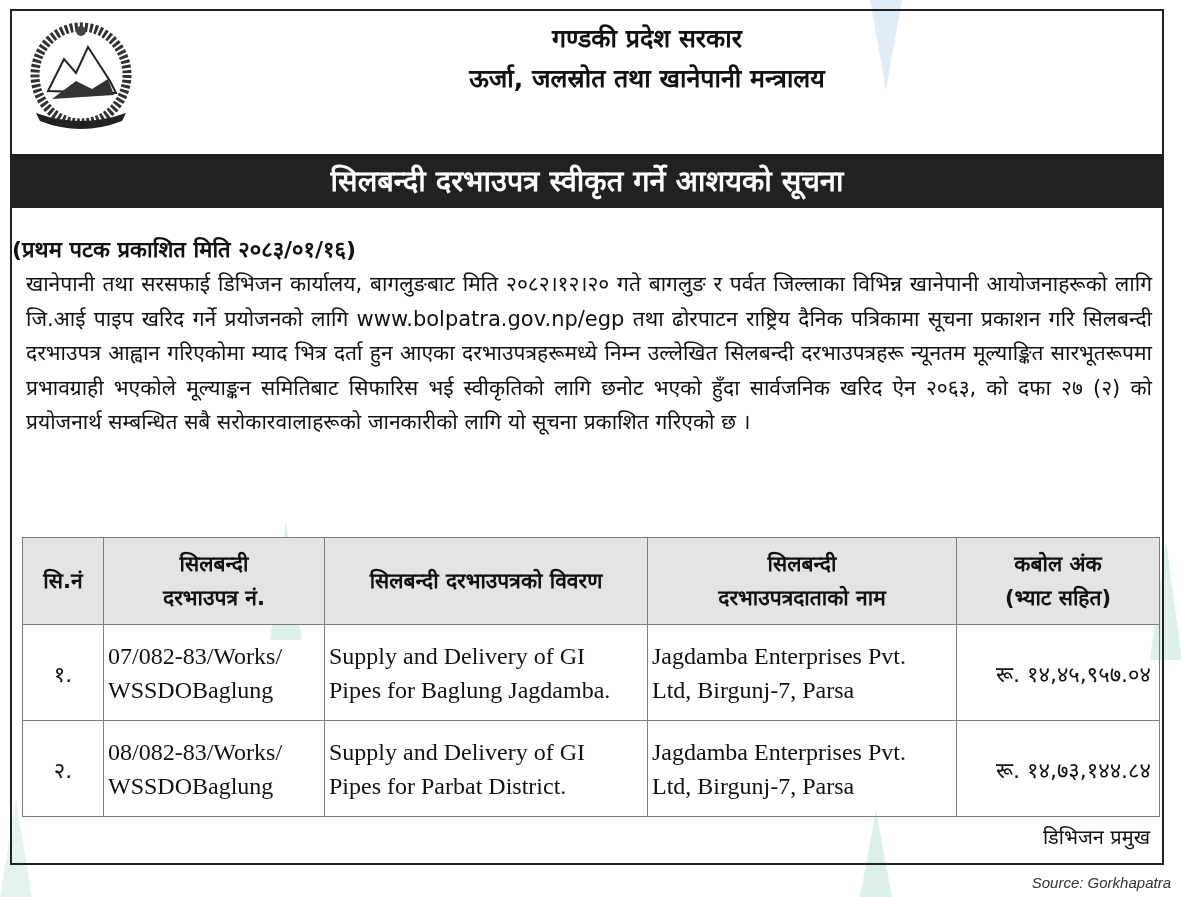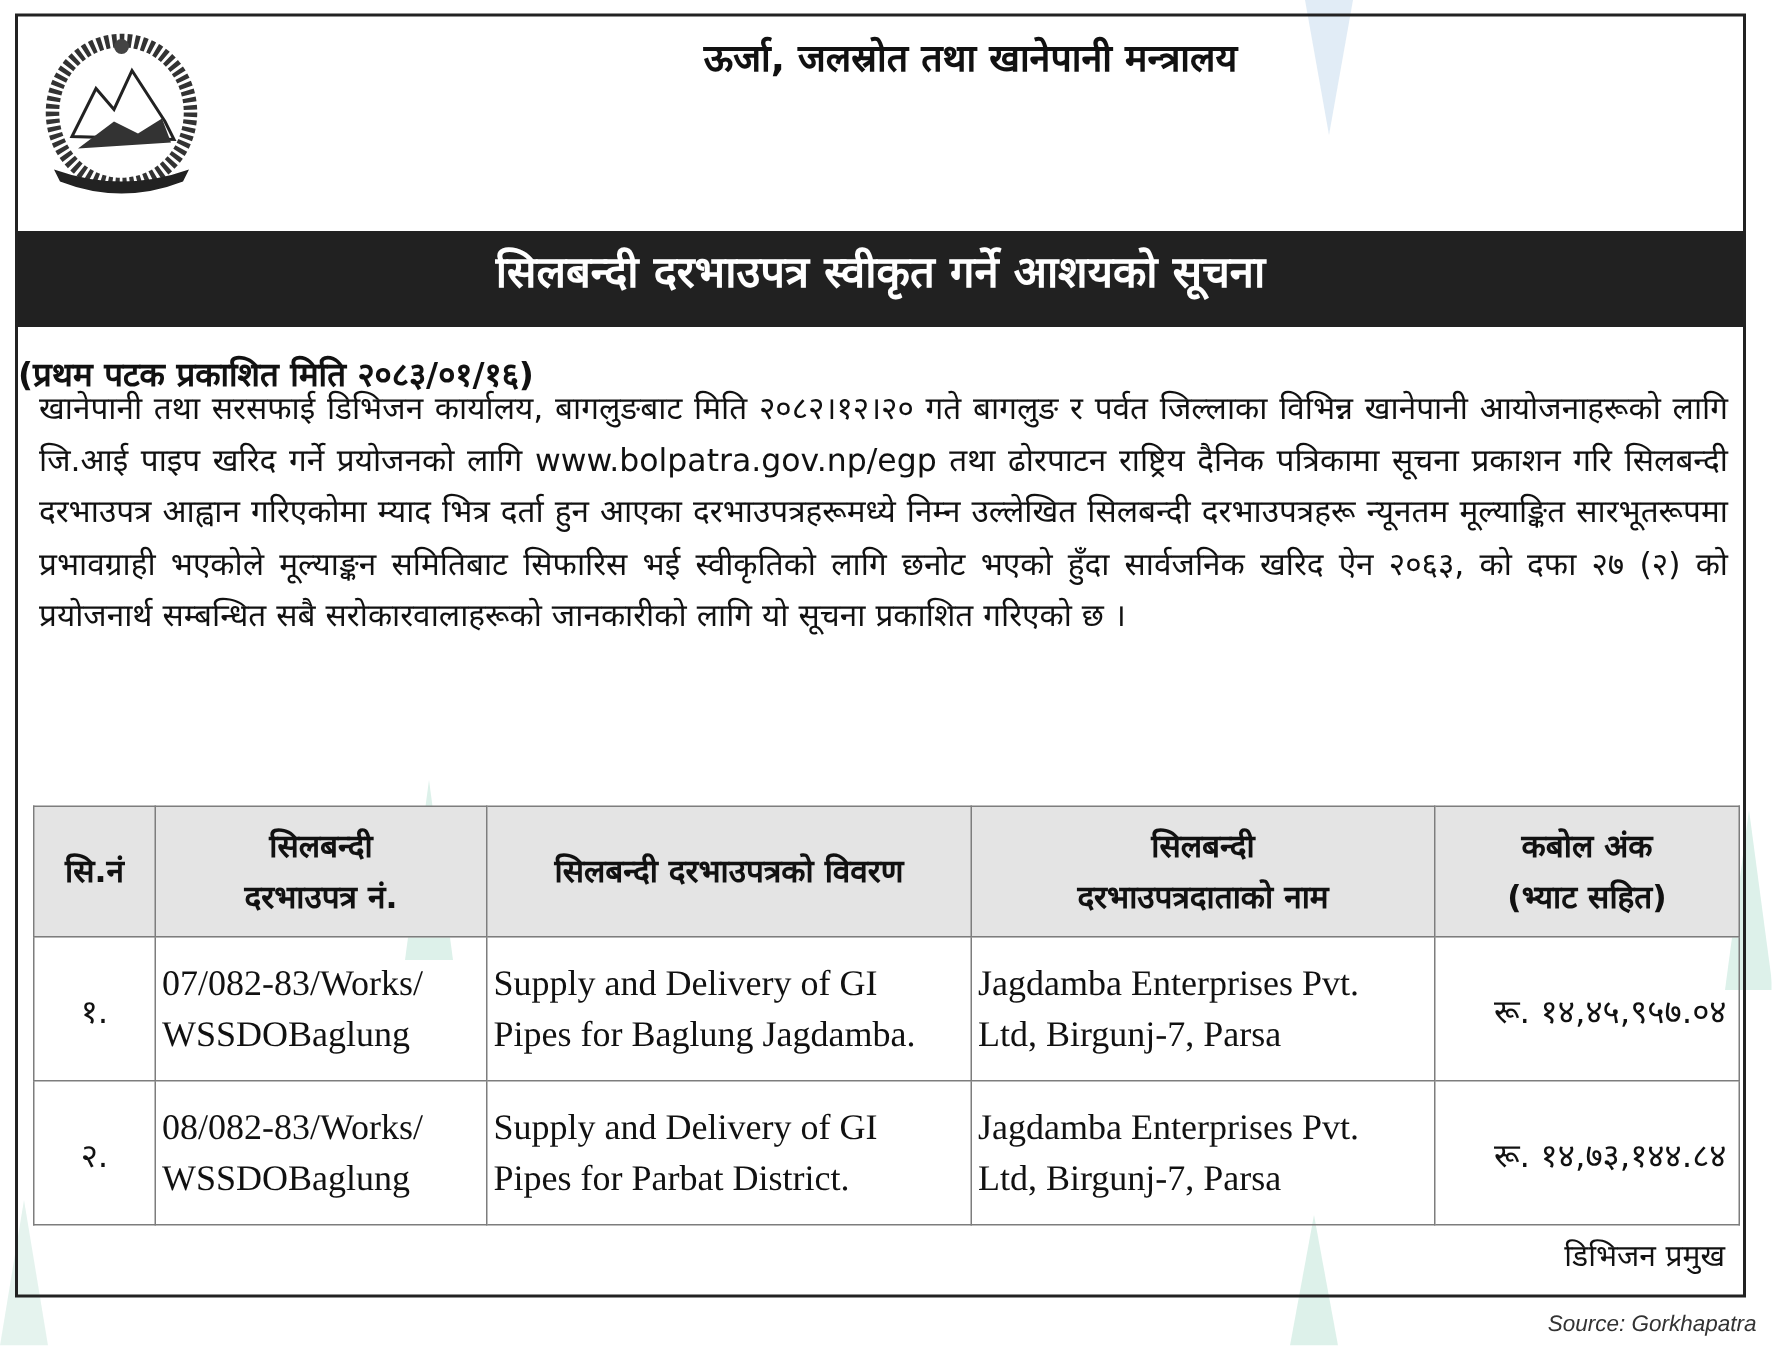--- a/index.html
+++ b/index.html
@@ -13,26 +13,26 @@
     position:absolute; left:10px; top:9px; width:1154px; height:856px;
     border:2px solid #222; box-sizing:border-box; background:transparent; z-index:1;
   }
   .header { position:absolute; left:0; top:0; width:100%; height:142px; }
   .emblem { position:absolute; left:18px; top:10px; width:102px; height:116px; }
   .titles { position:absolute; left:120px; right:0; top:8px; text-align:center; }
   .t1 { font-size:25px; font-weight:bold; line-height:40px; }
   .t2 { font-size:25px; font-weight:bold; line-height:40px; }
   .t3 { font-size:25px; font-weight:bold; line-height:40px; }
   .banner {
-    position:absolute; left:0; right:0; top:143px; height:64px; background:#212121;
+    position:absolute; left:0; right:0; top:143px; height:54px; background:#212121;
     color:#fff; font-size:29px; font-weight:bold; text-align:center; line-height:54px;
   }
   .pubdate { position:absolute; left:0; right:0; top:222px; text-align:left; font-size:22px; font-weight:bold; }
   .body-text {
-    position:absolute; left:14px; right:10px; top:244px;
+    position:absolute; left:14px; right:10px; top:256px;
     font-size:21px; line-height:34.5px; text-align:justify; text-align-last:left;
   }
   table.bids {
     position:absolute; left:10px; top:526px; width:1138px; border-collapse:collapse; z-index:2;
   }
   table.bids th, table.bids td { border:1.5px solid #7d7d7d; }
   table.bids th {
     background:#e4e4e4; font-size:21px; font-weight:bold; height:86px; padding:0 6px; line-height:34px;
   }
   table.bids td { height:93px; vertical-align:middle; }
@@ -57,20 +57,21 @@
     <div class="emblem">
       <svg width="102" height="116" viewBox="0 0 102 116">
         <ellipse cx="51" cy="54" rx="46" ry="48" fill="none" stroke="#333" stroke-width="9" stroke-dasharray="3 2"></ellipse>
         <path d="M18 70 L34 38 L46 52 L58 26 L80 60 L86 72 Z" fill="#fff" stroke="#222" stroke-width="2"></path>
         <path d="M30 72 L46 60 L62 68 L78 58 L84 74 L22 78 Z" fill="#333"></path>
         <path d="M6 92 Q51 108 96 92 L92 100 Q51 116 10 100 Z" fill="#222"></path>
         <circle cx="51" cy="10" r="5" fill="#444"></circle>
       </svg>
     </div>
     <div class="titles">
+      <div class="t1">गण्डकी प्रदेश सरकार</div>
       <div class="t2">ऊर्जा, जलस्रोत तथा खानेपानी मन्त्रालय</div>
     </div>
   </div>
 
   <div class="banner">सिलबन्दी दरभाउपत्र स्वीकृत गर्ने आशयको सूचना</div>
 
   <div class="pubdate">(प्रथम पटक प्रकाशित मिति २०८३/०१/१६)</div>
 
   <div class="body-text">खानेपानी तथा सरसफाई डिभिजन कार्यालय, बागलुङबाट मिति २०८२।१२।२० गते  बागलुङ र पर्वत जिल्लाका विभिन्न खानेपानी आयोजनाहरूको लागि  जि.आई पाइप खरिद गर्ने प्रयोजनको लागि www.bolpatra.gov.np/egp तथा ढोरपाटन राष्ट्रिय दैनिक पत्रिकामा सूचना प्रकाशन गरि सिलबन्दी दरभाउपत्र आह्वान गरिएकोमा म्याद भित्र दर्ता हुन आएका दरभाउपत्रहरूमध्ये निम्न उल्लेखित सिलबन्दी दरभाउपत्रहरू न्यूनतम मूल्याङ्कित सारभूतरूपमा प्रभावग्राही भएकोले मूल्याङ्कन समितिबाट सिफारिस भई स्वीकृतिको लागि छनोट भएको हुँदा सार्वजनिक खरिद ऐन २०६३, को दफा २७ (२) को प्रयोजनार्थ सम्बन्धित सबै सरोकारवालाहरूको जानकारीको लागि यो सूचना प्रकाशित गरिएको छ ।</div>
 

